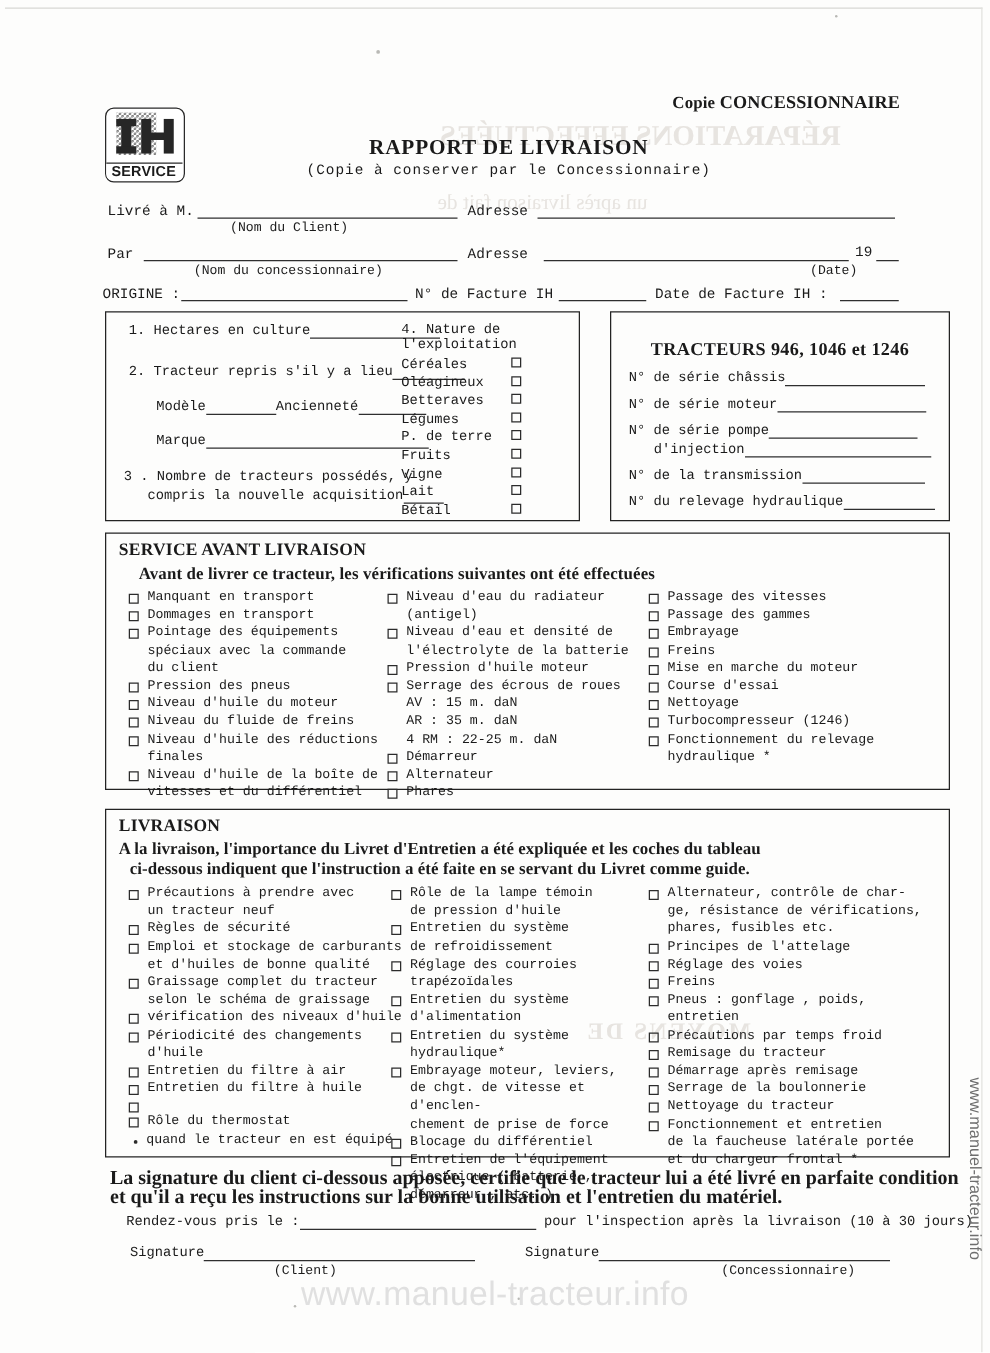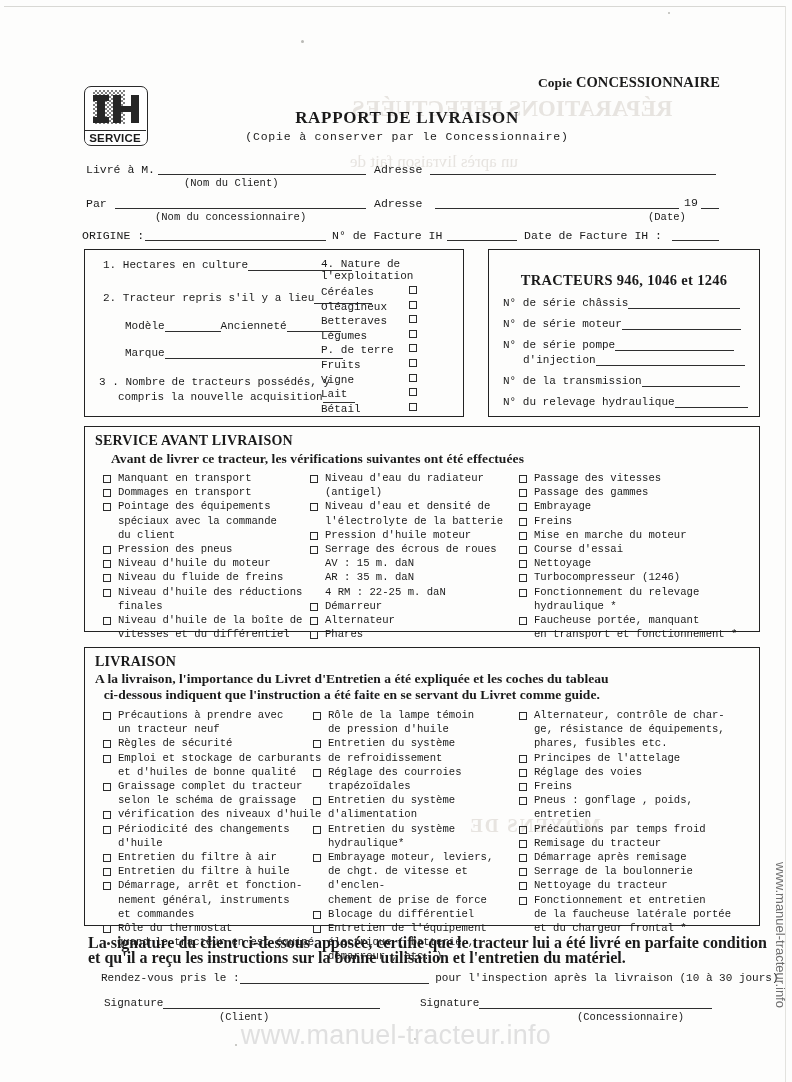--- a/index.html
+++ b/index.html
@@ -542,24 +542,20 @@
           <span class="tx">Nettoyage</span>
         </div>
       <div class="item">
           <span class="bx"></span>
           <span class="tx">Turbocompresseur (1246)</span>
         </div>
       <div class="item">
           <span class="bx"></span>
           <span class="tx"><span>Fonctionnement du relevage</span><br><span>hydraulique *</span></span>
         </div>
-      <div class="item">
-          <span class="bx"></span>
-          <span class="tx"><span>Faucheuse portée, manquant</span><br><span>en transport et fonctionnement *</span></span>
-        </div>
     </div>
   </div>
 
   <div class="box" style="left:84px;top:647px;width:674px;height:277px;">
     <div class="sec-h1" style="left:10px;top:6px;">LIVRAISON</div>
     <div class="sec-p" style="left:10px;top:23px;">
       <span>A la livraison, l'importance du Livret d'Entretien a été expliquée et les coches du tableau</span><br><span>ci-dessous indiquent que l'instruction a été faite en se servant du Livret comme guide.</span>
     </div>
 
     <div class="col" style="left:18px;top:60px;width:222px;">
@@ -590,21 +586,20 @@
       <div class="item">
           <span class="bx"></span>
           <span class="tx">Entretien du filtre à air</span>
         </div>
       <div class="item">
           <span class="bx"></span>
           <span class="tx">Entretien du filtre à huile</span>
         </div>
       <div class="item">
           <span class="bx"></span>
-          <span class="tx"><span>Démarrage, arrêt et fonction-</span><br><span>nement général, instruments</span><br><span>et commandes</span></span>
         </div>
       <div class="item">
           <span class="bx"></span>
           <span class="tx">Rôle du thermostat</span>
         </div>
       <div class="noteline">
           <span class="dot"></span>
           <span class="tx">quand le tracteur en est équipé</span>
         </div>
     </div>
@@ -640,21 +635,21 @@
         </div>
       <div class="item">
           <span class="bx"></span>
           <span class="tx"><span>Entretien de l'équipement</span><br><span>électrique ( batterie ,</span><br><span>démarreur , etc. )</span></span>
         </div>
     </div>
 
     <div class="col" style="left:434px;top:60px;width:232px;">
       <div class="item">
           <span class="bx"></span>
-          <span class="tx"><span>Alternateur, contrôle de char-</span><br><span>ge, résistance de équipements,</span><br><span>phares, fusibles etc.</span></span>
+          <span class="tx"><span>Alternateur, contrôle de char-</span><br><span>ge, résistance de vérifications,</span><br><span>phares, fusibles etc.</span></span>
         </div>
       <div class="item">
           <span class="bx"></span>
           <span class="tx">Principes de l'attelage</span>
         </div>
       <div class="item">
           <span class="bx"></span>
           <span class="tx">Réglage des voies</span>
         </div>
       <div class="item">

